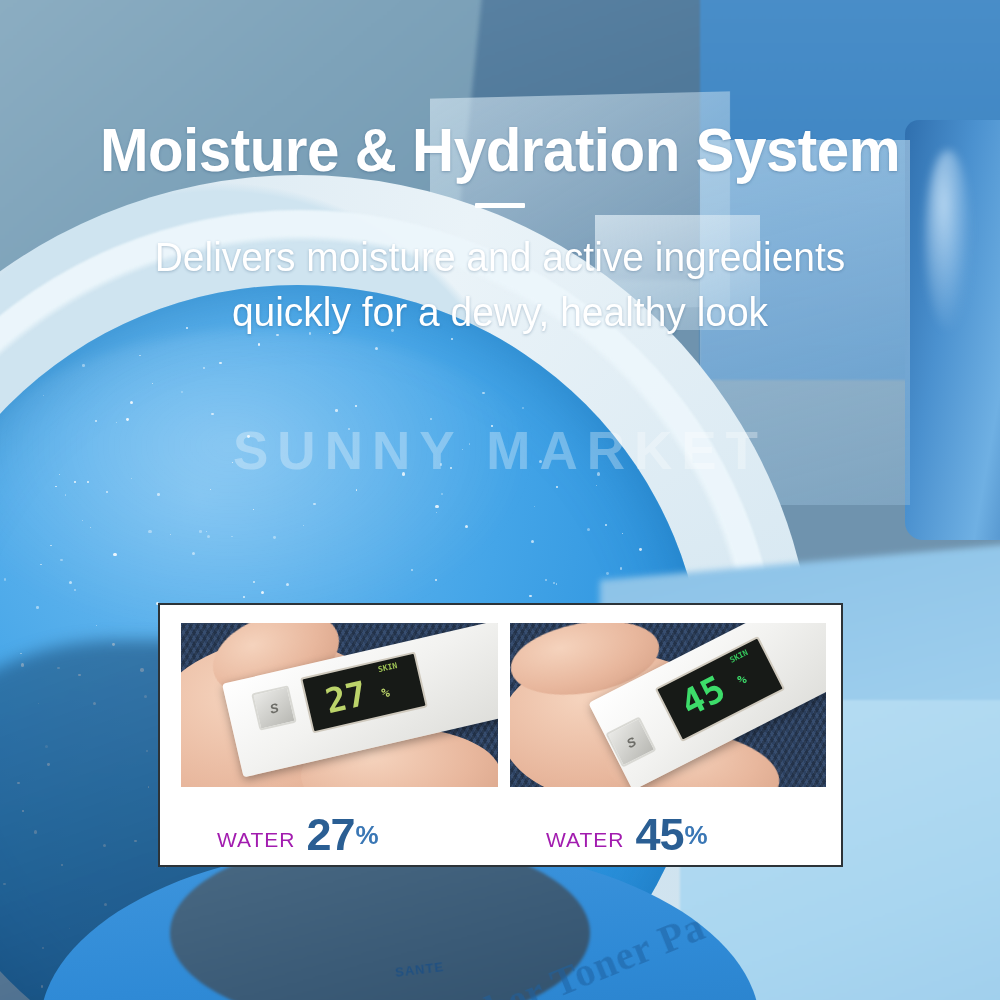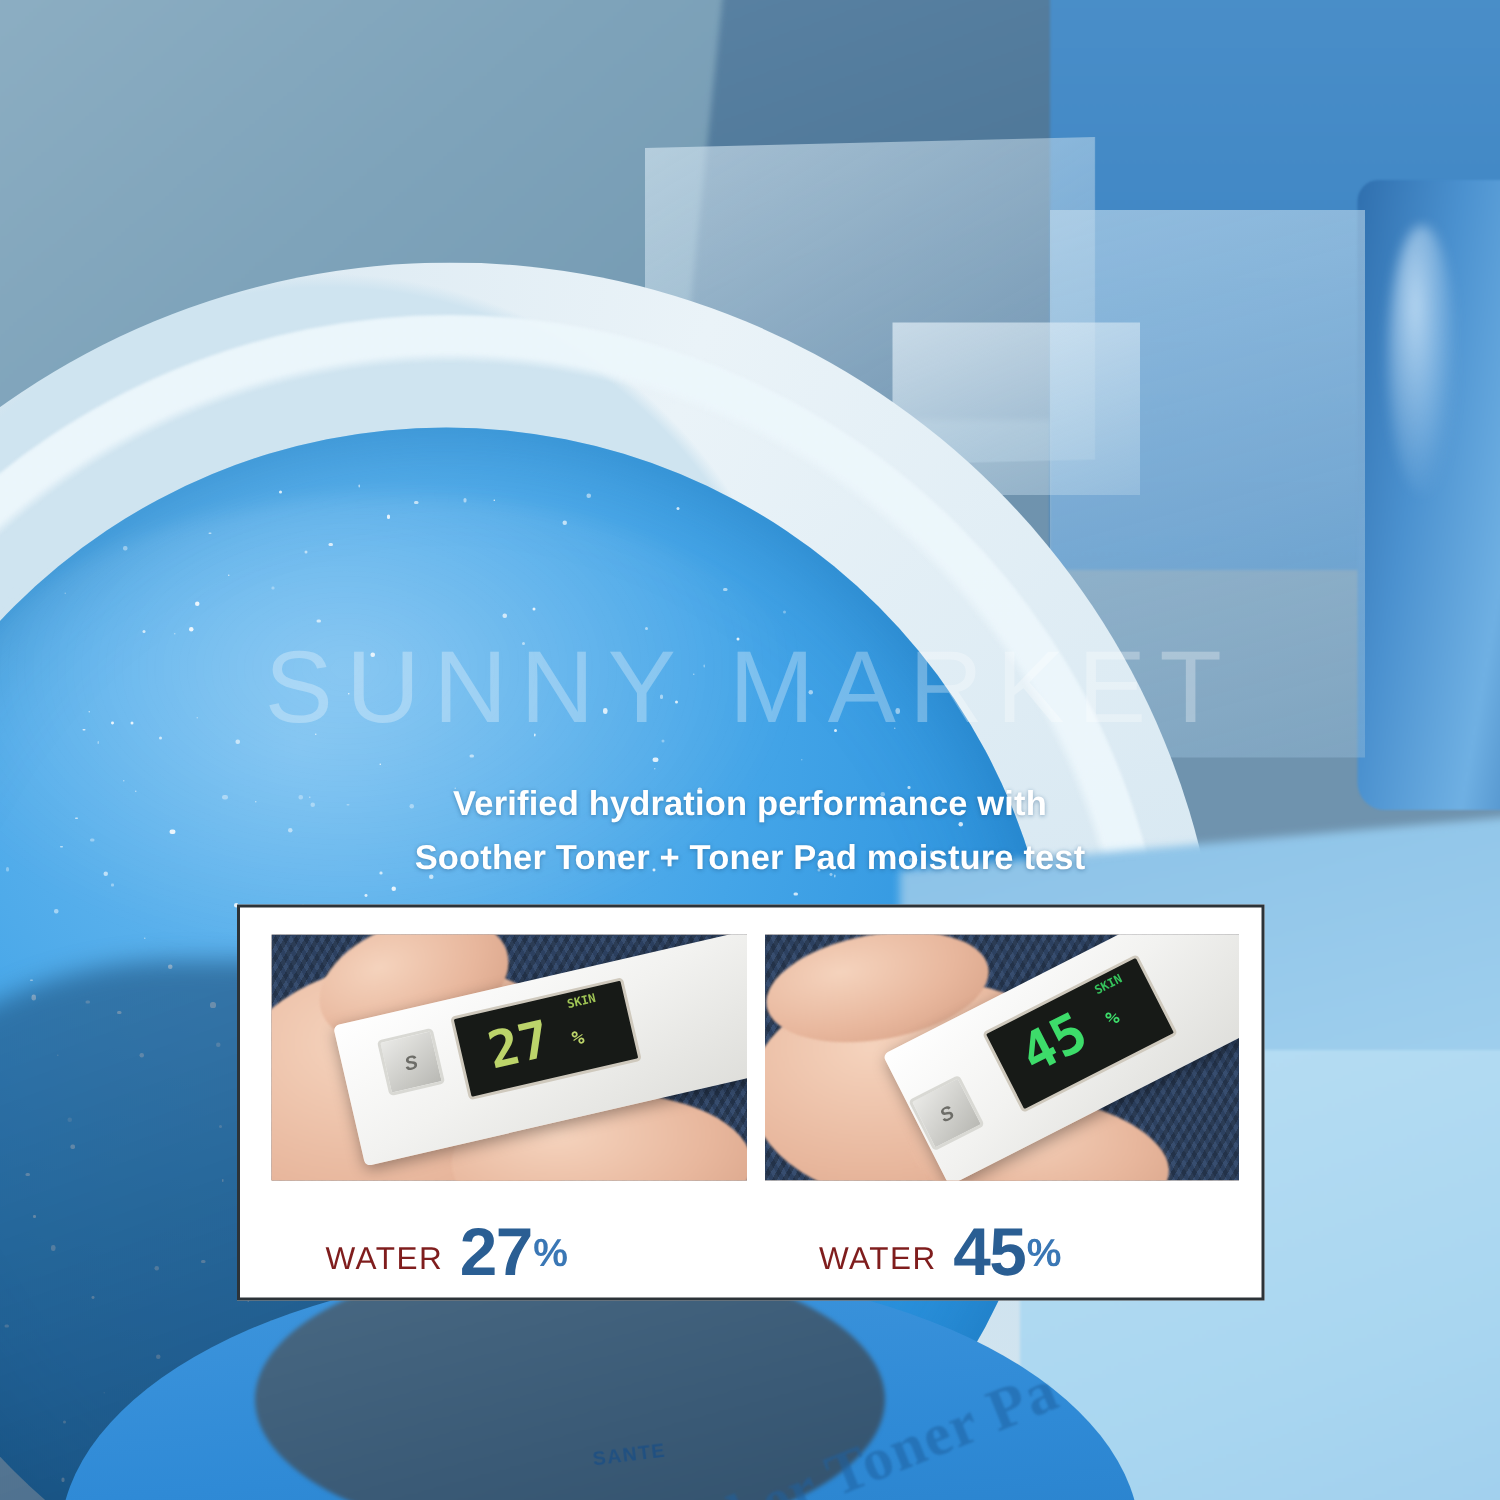--- a/index.html
+++ b/index.html
@@ -118,21 +118,21 @@
     background:linear-gradient(170deg,#8dc3e8,#a5d3ef);
     transform:skewY(-5deg);filter:blur(3px);
   }
 
   
   .watermark{
     position:absolute;left:0;right:0;top:424px;text-align:center;
     pointer-events:none;user-select:none;
   }
   .wm-1{
-    font-size:68px;font-weight:normal;letter-spacing:9px;
+    font-size:53px;font-weight:bold;letter-spacing:9px;
     color:rgba(255,255,255,0.30);line-height:1.02;
   }
   .wm-2{
     font-size:40px;font-weight:bold;letter-spacing:7px;
     color:rgba(255,255,255,0.26);line-height:1.0;margin-top:12px;
   }
 
   
   .headline{
     position:absolute;left:0;right:0;top:118px;text-align:center;
@@ -212,21 +212,21 @@
     white-space:nowrap;
   }
 
   .panel-readouts{
     position:absolute;left:21px;top:198px;width:645px;height:52px;
     display:flex;
   }
   .readout{width:317px;display:flex;align-items:flex-end;justify-content:flex-start;padding-left:36px;box-sizing:border-box;}
   .readout.two{padding-left:48px;}
   .ro-label{
-    font-size:21px;color:#7f1d1d;letter-spacing:1px;font-weight:400;
+    font-size:21px;color:#a21caf;letter-spacing:1px;font-weight:400;
     margin-right:11px;position:relative;top:-3px;
   }
   .ro-value{
     font-size:45px;font-weight:bold;color:#2a5e93;line-height:.92;letter-spacing:-1px;
   }
   .ro-pct{
     font-size:26px;font-weight:bold;color:#3a77b5;margin-left:1px;position:relative;top:-4px;
   }
 </style>
 </head>
@@ -477,25 +477,29 @@
     <div class="tub"></div>
     <div class="tub-dark"></div>
     <div class="tub-label">ther Toner Pa</div>
     <div class="tub-sante">SANTE</div>
   </div>
 
   <div class="watermark">
     <div class="wm-1">SUNNY MARKET</div>
   </div>
 
-
-  <div class="caption">
-    <div>Verified hydration performance with</div>
-    <div>Soother Toner + Toner Pad moisture test</div>
+  <div class="headline">
+    <div class="title">Moisture &amp; Hydration System</div>
+    <div class="divider"></div>
+    <div class="subtitle">
+      <div>Delivers moisture and active ingredients</div>
+      <div>quickly for a dewy, healthy look</div>
+    </div>
   </div>
+
 
   <div class="panel">
 
     <div class="panel-photos">
 
       <div class="photo">
         <div class="knit"></div>
         <div class="hand" style="left:-30px;top:18px;width:250px;height:180px;"></div>
         <div class="hand" style="left:30px;top:-8px;width:130px;height:78px;transform:rotate(-18deg);"></div>
         <div class="hand" style="left:120px;top:105px;width:200px;height:95px;"></div>

